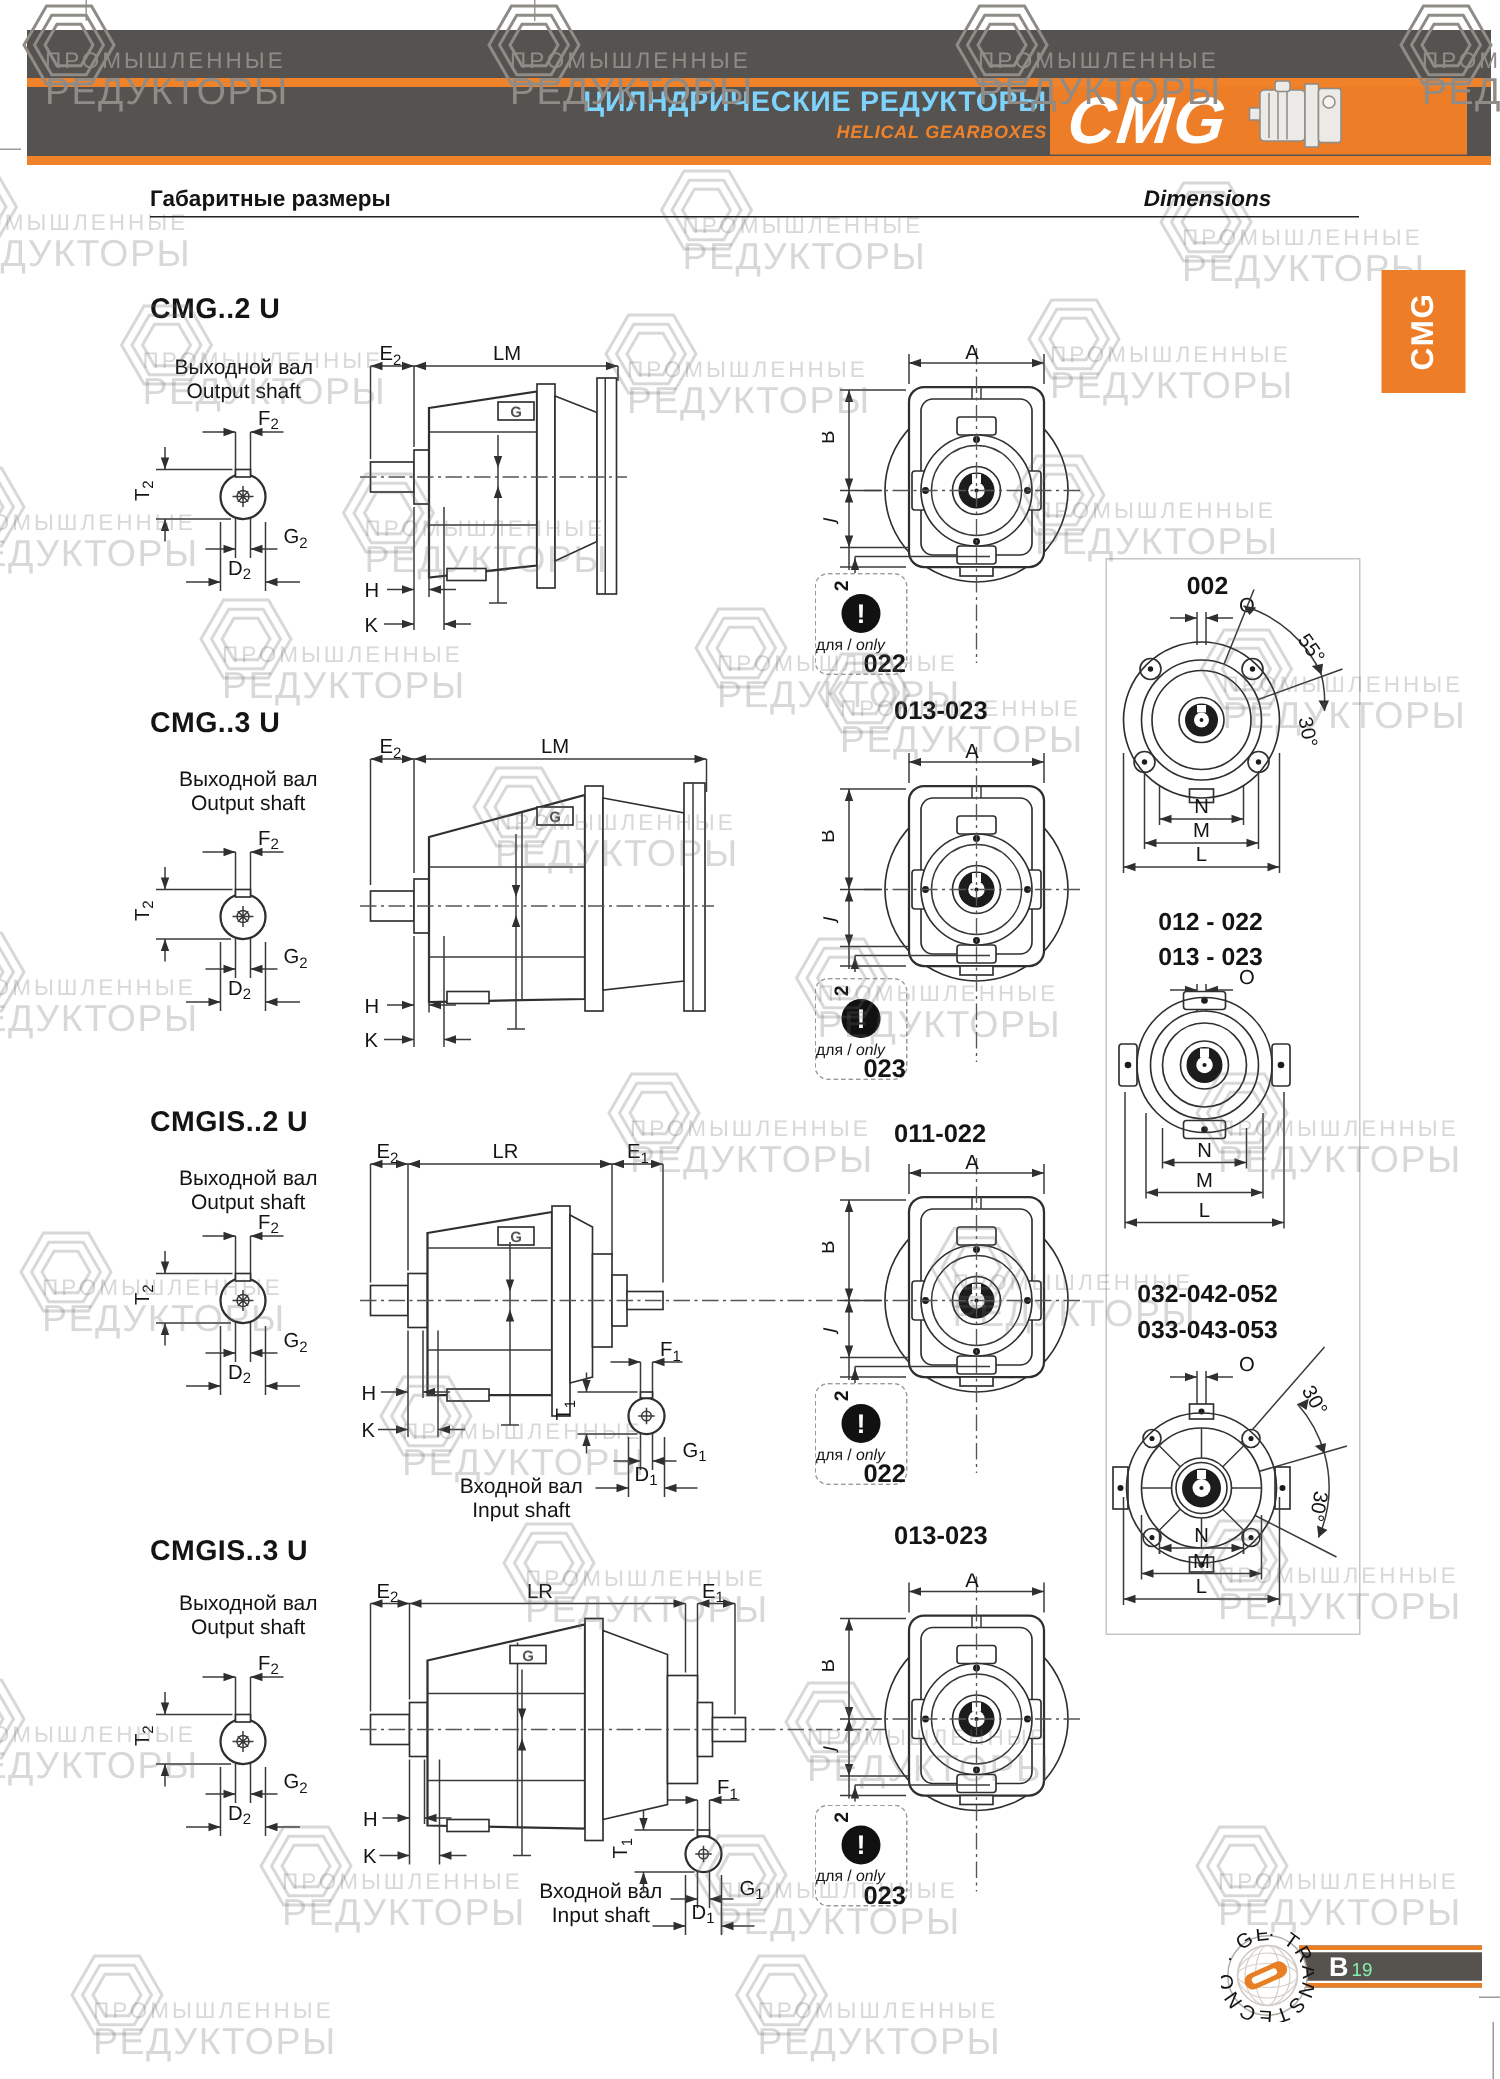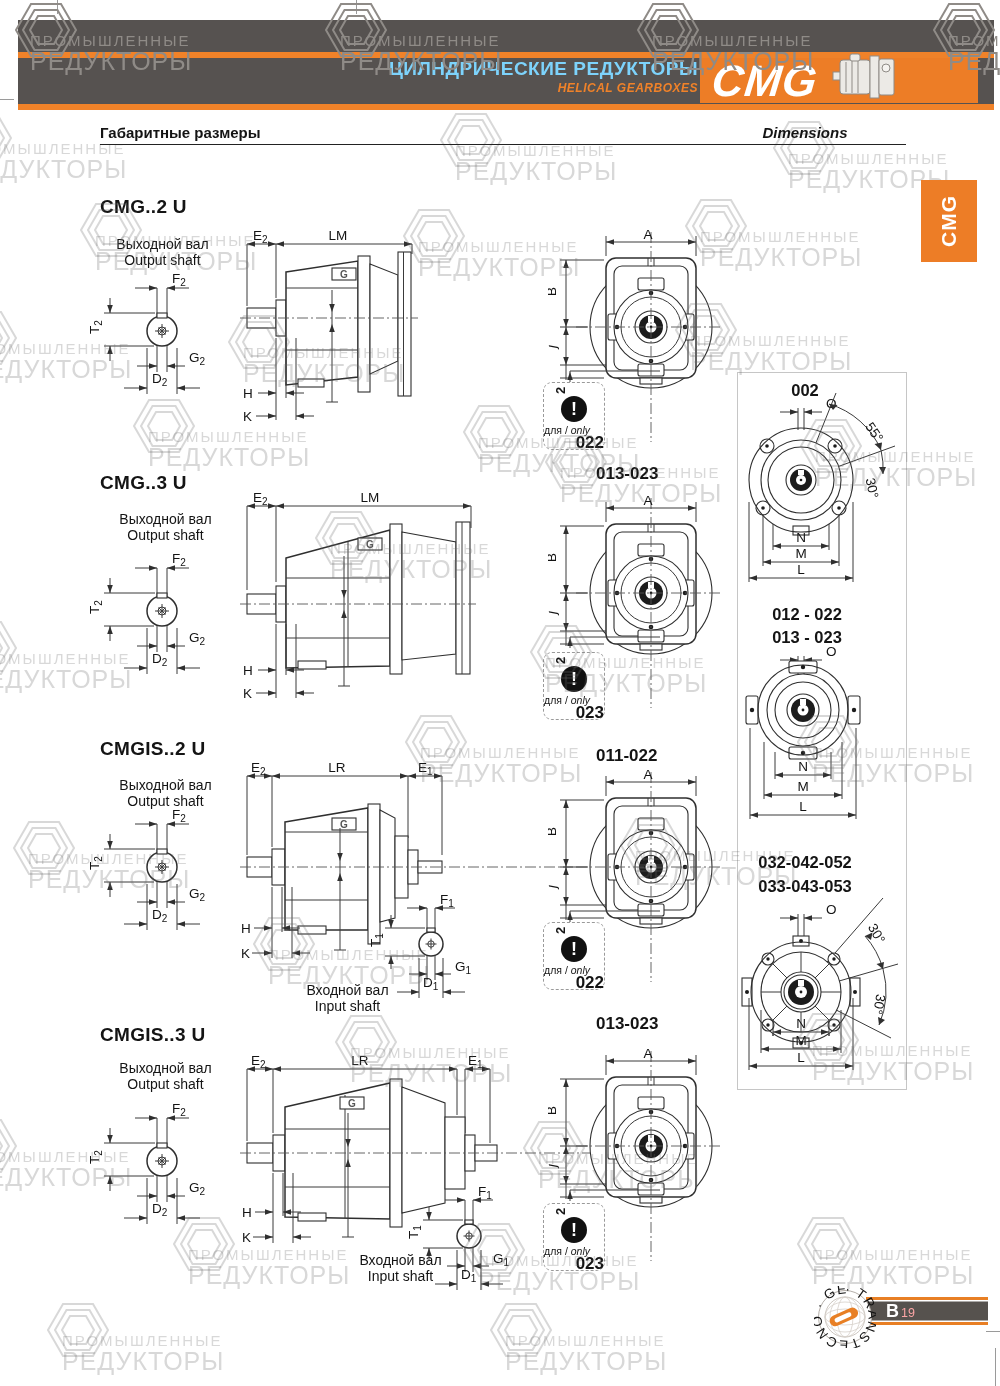--- a/index.html
+++ b/index.html
@@ -55,21 +55,21 @@
   .warn .lang .en{font-style:italic;}
   .warn .code{position:absolute;left:0;right:0;top:50px;text-align:right;font-weight:bold;font-size:17px;}
   
   #rc-box{position:absolute;left:737px;top:372px;width:168px;height:716px;border:1px solid #c6c6c6;z-index:3;}
   
   #pgbar{position:absolute;left:866px;top:1297px;width:122px;height:22px;background:#56524E;z-index:6;
          border-top:3px solid #E87F24;border-bottom:3px solid #E87F24;
          box-shadow:inset 0 1.5px 0 #fff, inset 0 -1.5px 0 #fff;
          display:flex;align-items:center;}
   #pgbar .b{color:#fff;font-weight:bold;font-size:18px;margin-left:20px;}
-  #pgbar .n{color:#fca5a5;font-size:12.5px;margin-left:2px;margin-top:3px;}
+  #pgbar .n{color:#86efac;font-size:12.5px;margin-left:2px;margin-top:3px;}
   #stamp{position:absolute;left:814px;top:1286px;z-index:7;}
   .crop{position:absolute;background:#9a9a9a;z-index:0;}
 </style>
 </head>
 <body>
 
 <div id="page">
 
   <div class="crop" style="left:57px;top:0;width:1px;height:14px"></div>
   <div class="crop" style="left:356px;top:0;width:1px;height:14px"></div>

